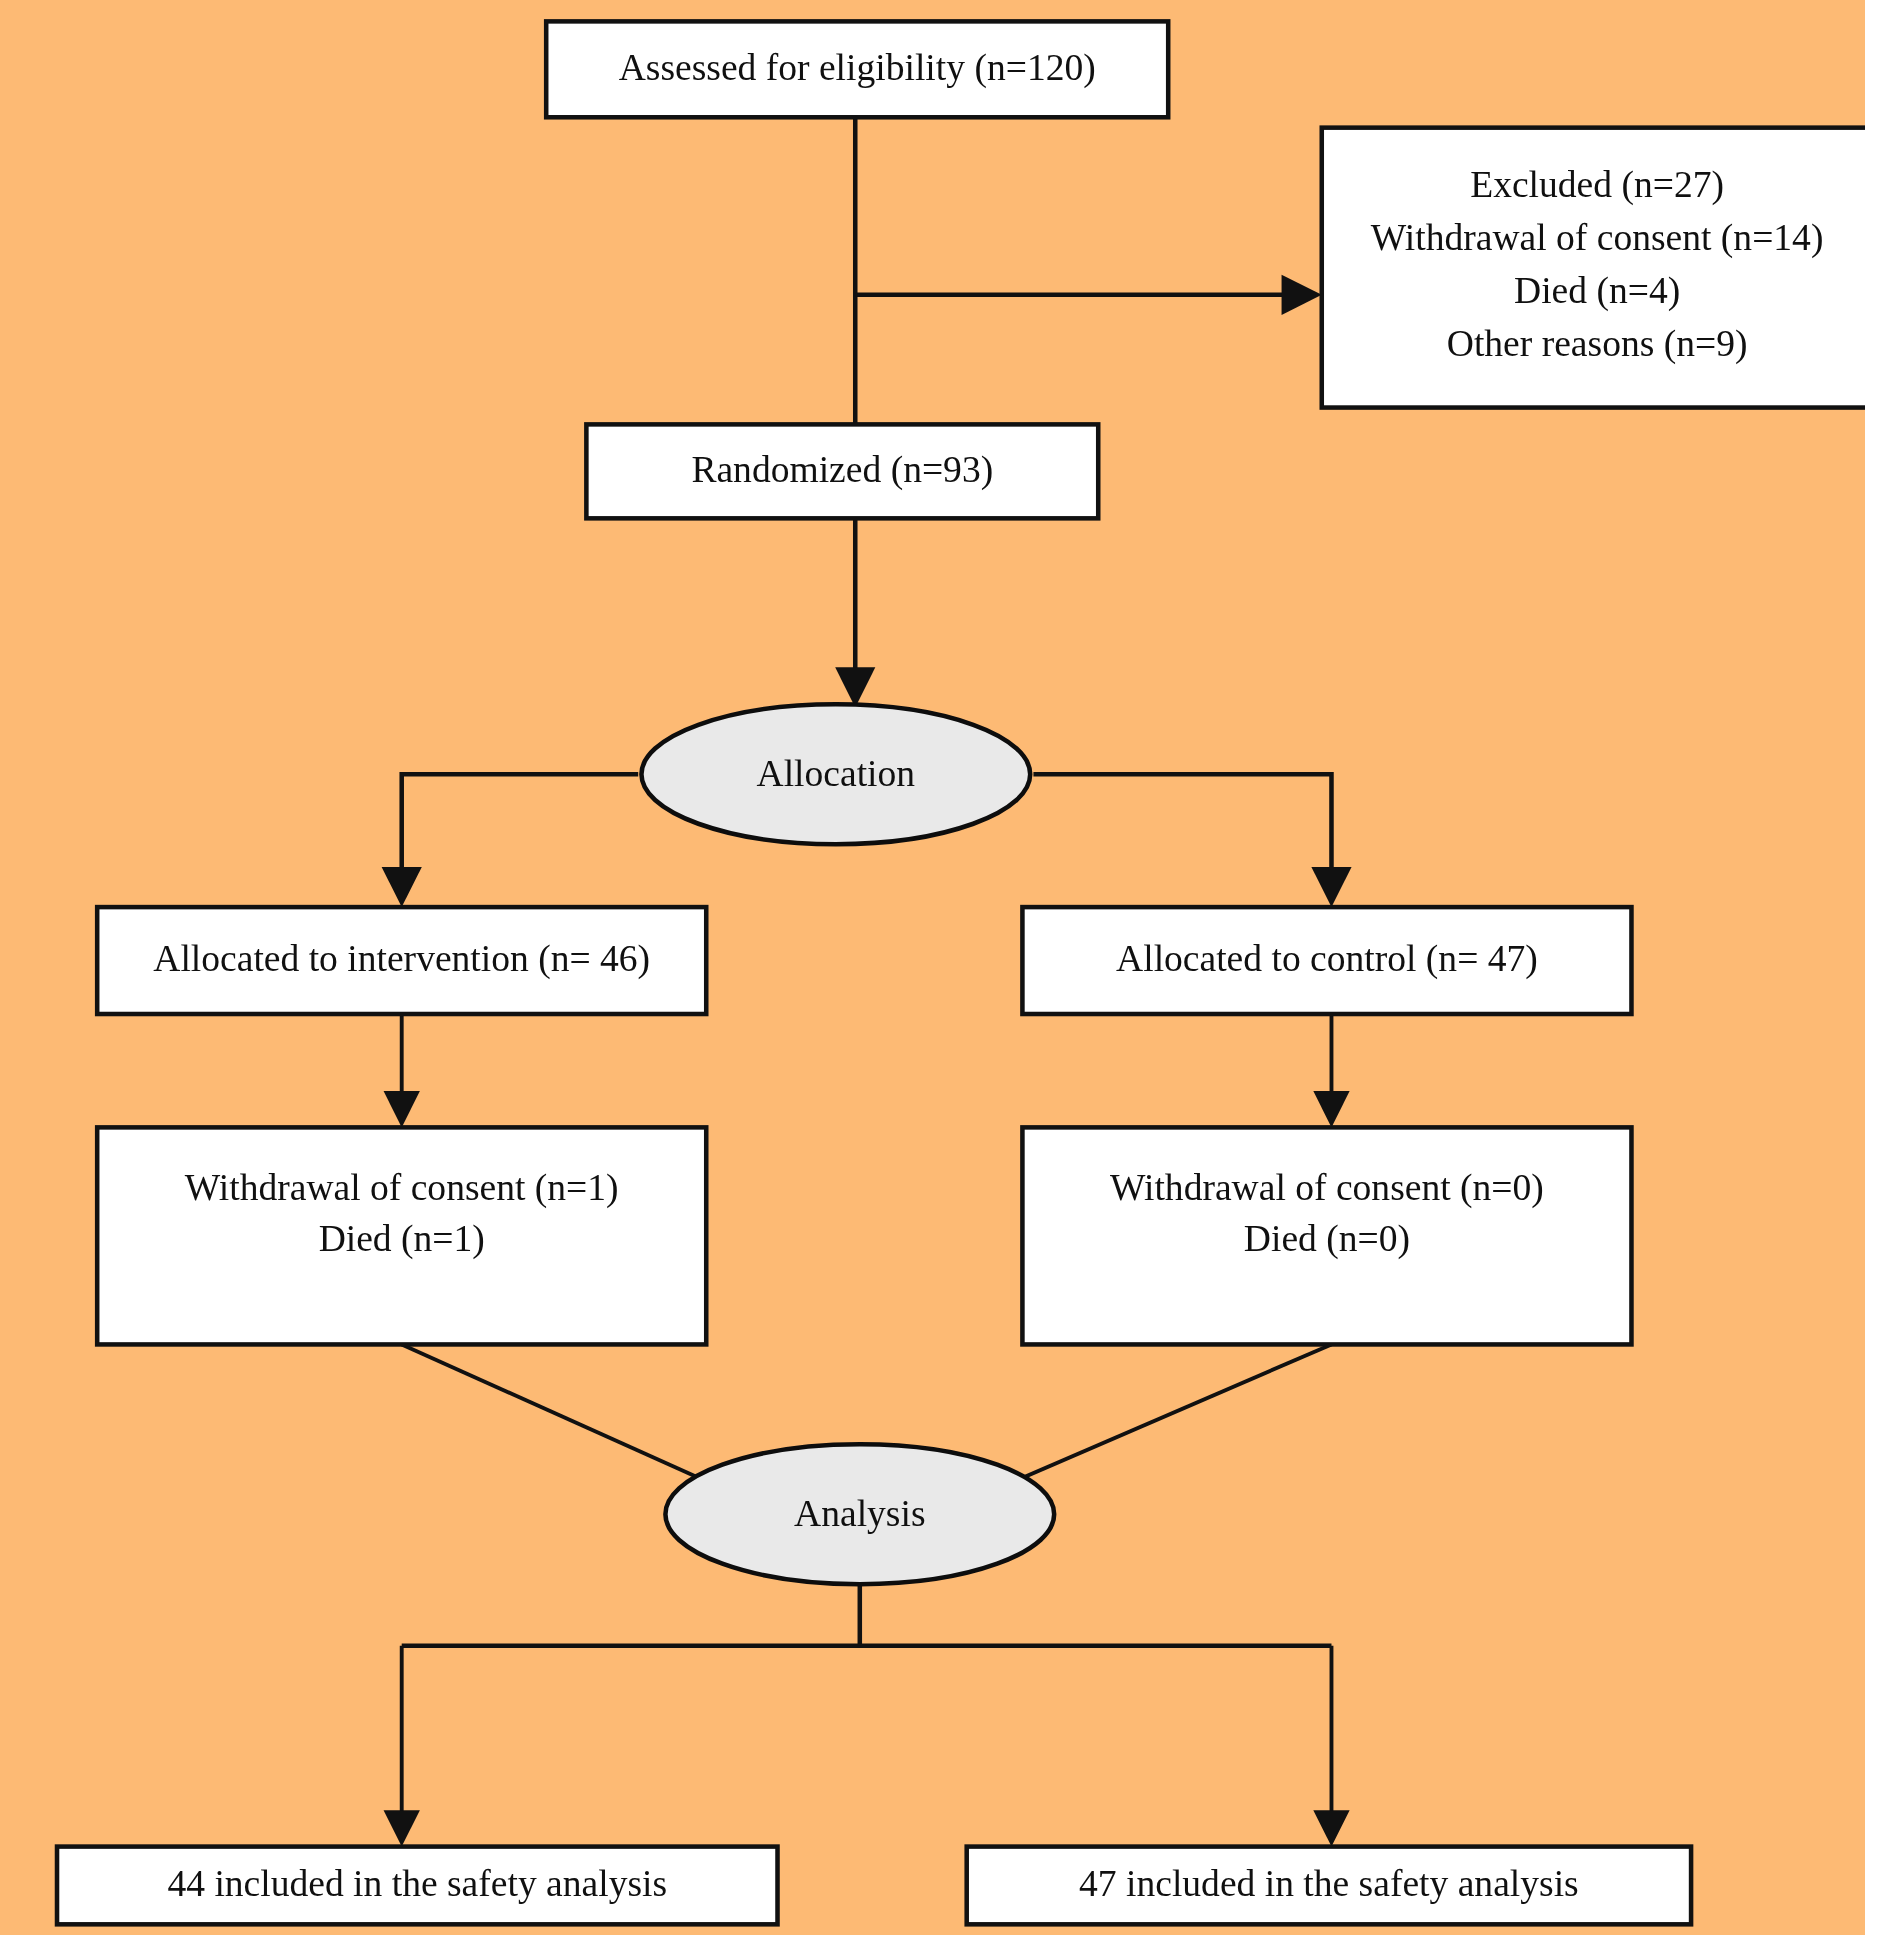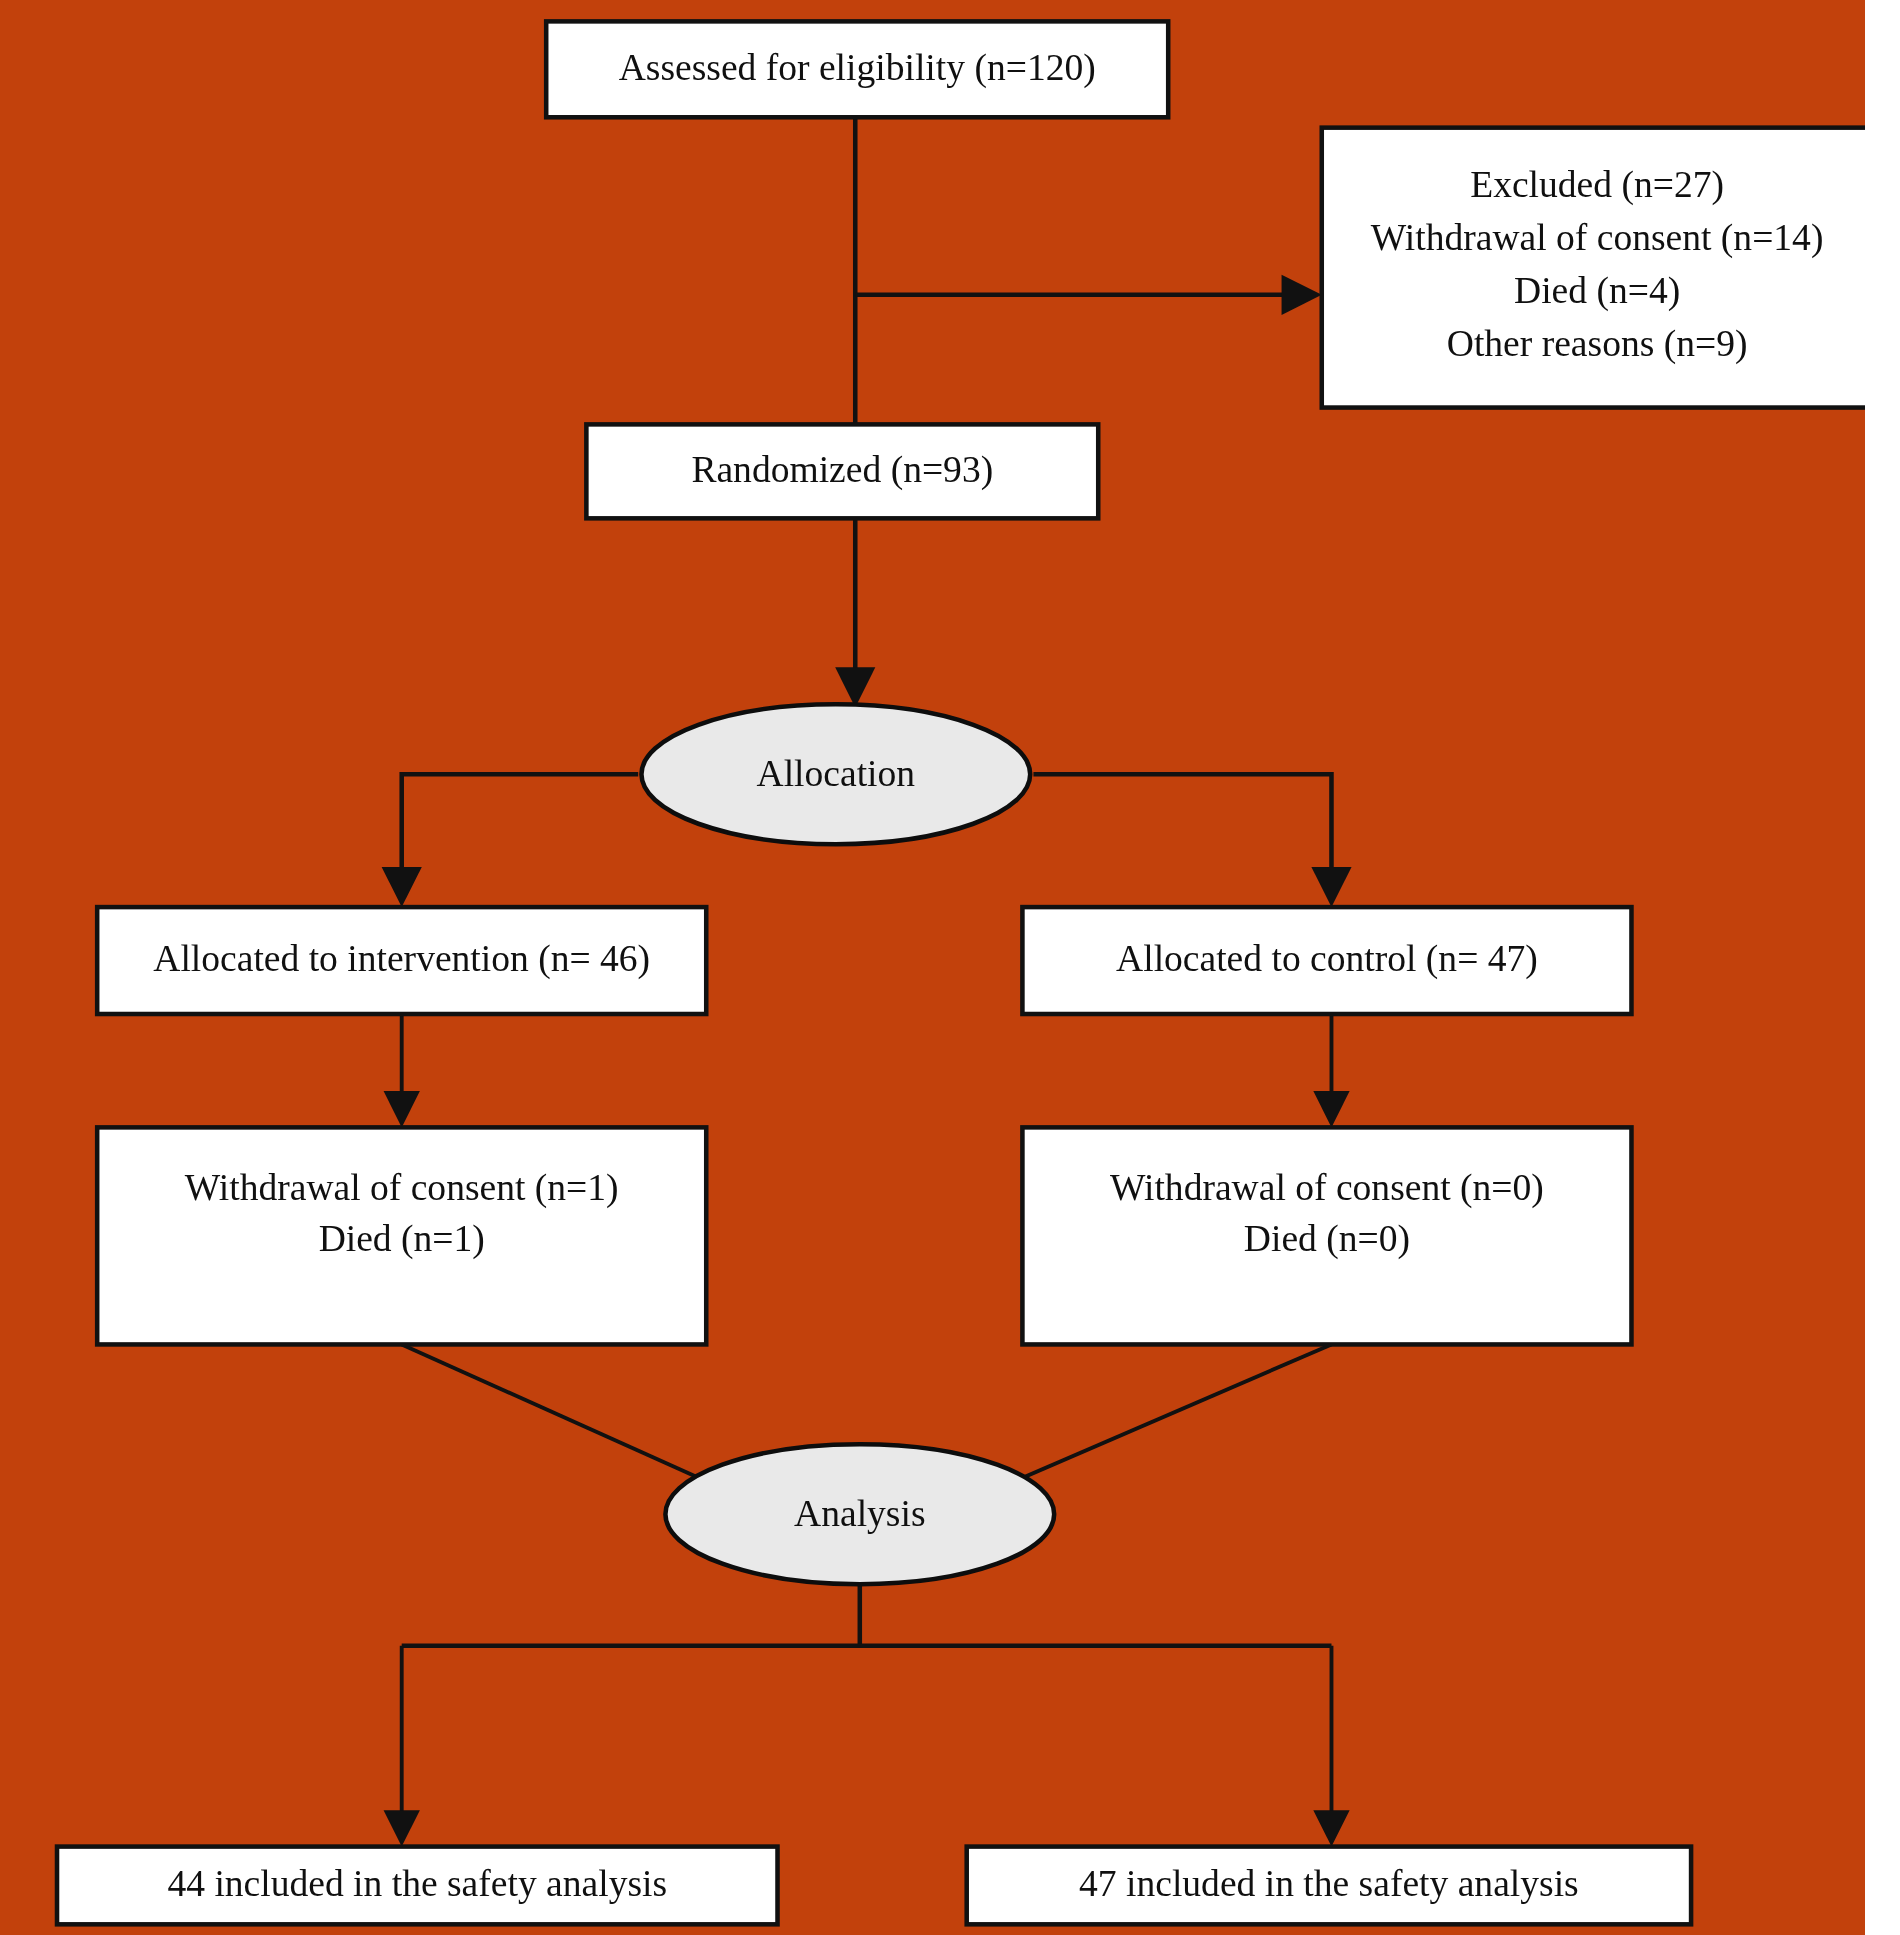--- a/index.html
+++ b/index.html
@@ -8,21 +8,21 @@
     padding: 0;
     background: #ffffff;
   }
   body {
     font-family: "Liberation Serif", "DejaVu Serif", serif;
   }
   #diagram-root {
     position: relative;
     width: 1865px;
     height: 1936px;
-    background: #c2410c;
+    background: #fdba74;
     overflow: hidden;
   }
   svg.flow-canvas {
     display: block;
     width: 1901px;
     height: 1936px;
   }
   .box-rect {
     fill: #ffffff;
     stroke: #111111;

